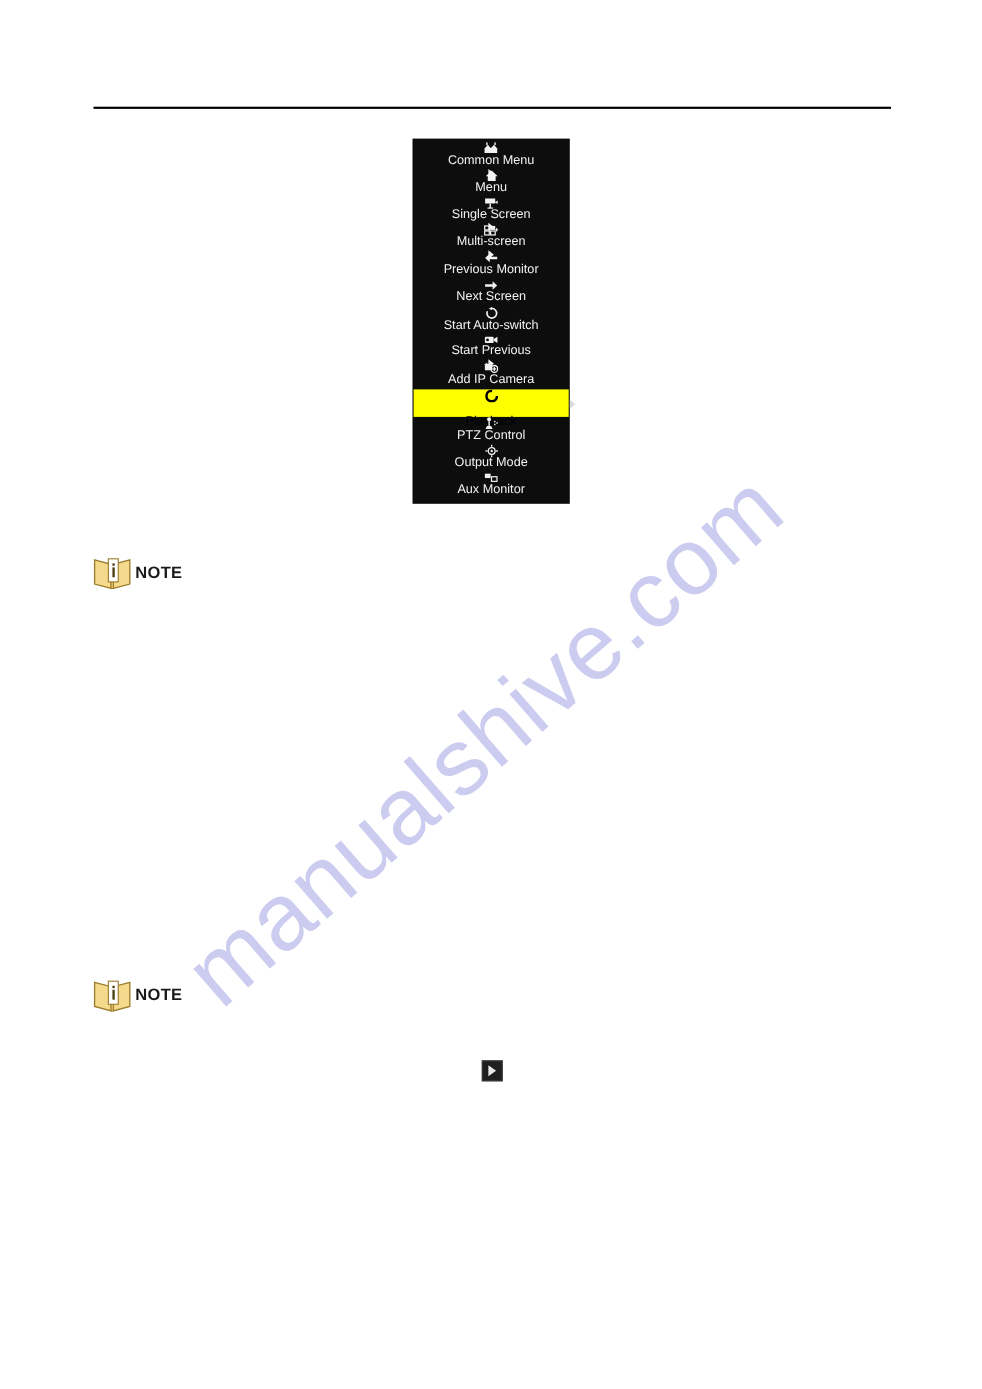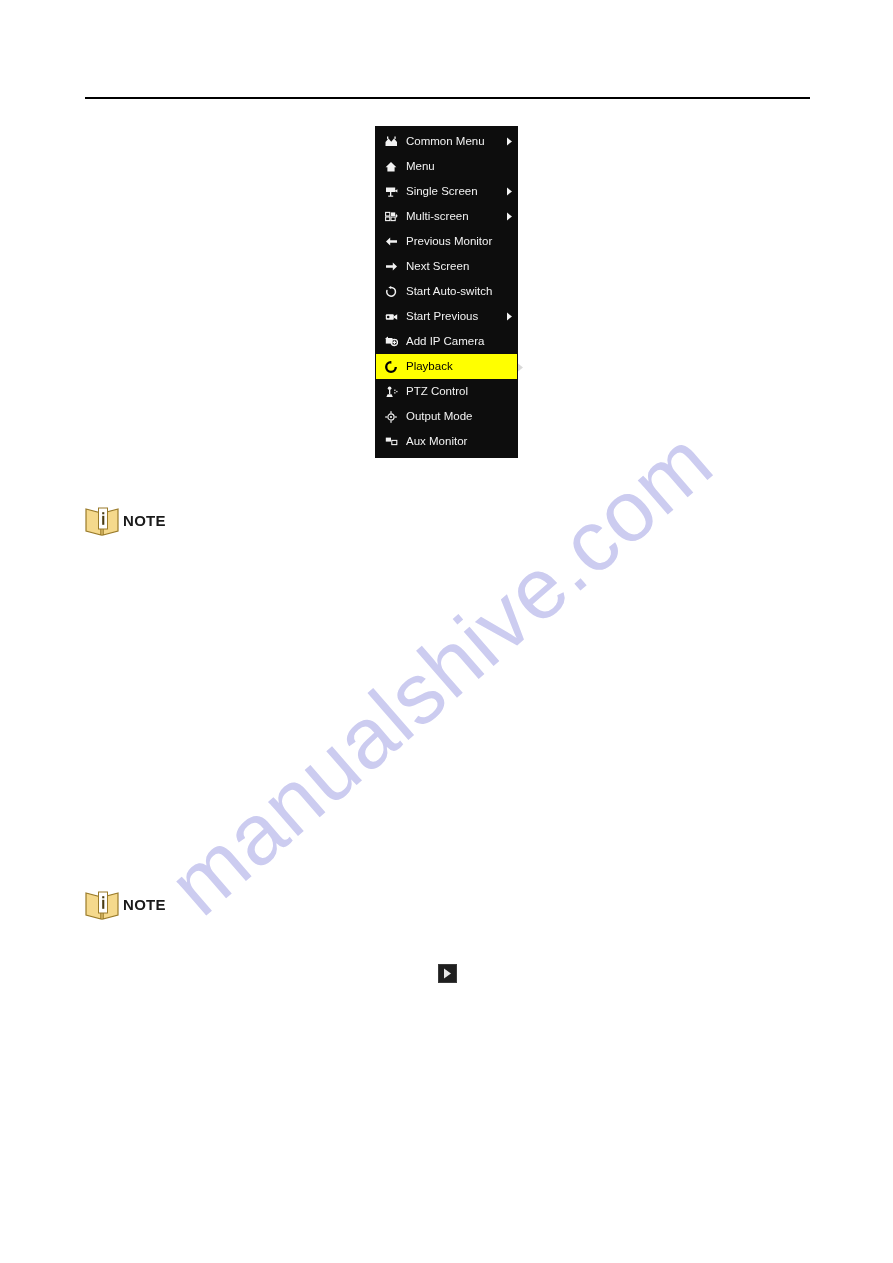--- a/index.html
+++ b/index.html
@@ -65,24 +65,26 @@
   .menu-item {
     position: relative;
     height: 25px;
     display: flex;
     align-items: center;
     color: #f2f2f2;
     font-size: 11.5px;
     font-family: "Liberation Sans", sans-serif;
     box-sizing: border-box;
     padding-left: 0;
+    flex-direction: column;
   }
   .menu-item.selected {
     background: #ffff00;
     color: #000000;
+    gap: 12px;
   }
   .mi-icon {
     width: 30px;
     min-width: 30px;
     height: 25px;
     display: flex;
     align-items: center;
     justify-content: center;
   }
   .mi-icon svg { display: block; }

